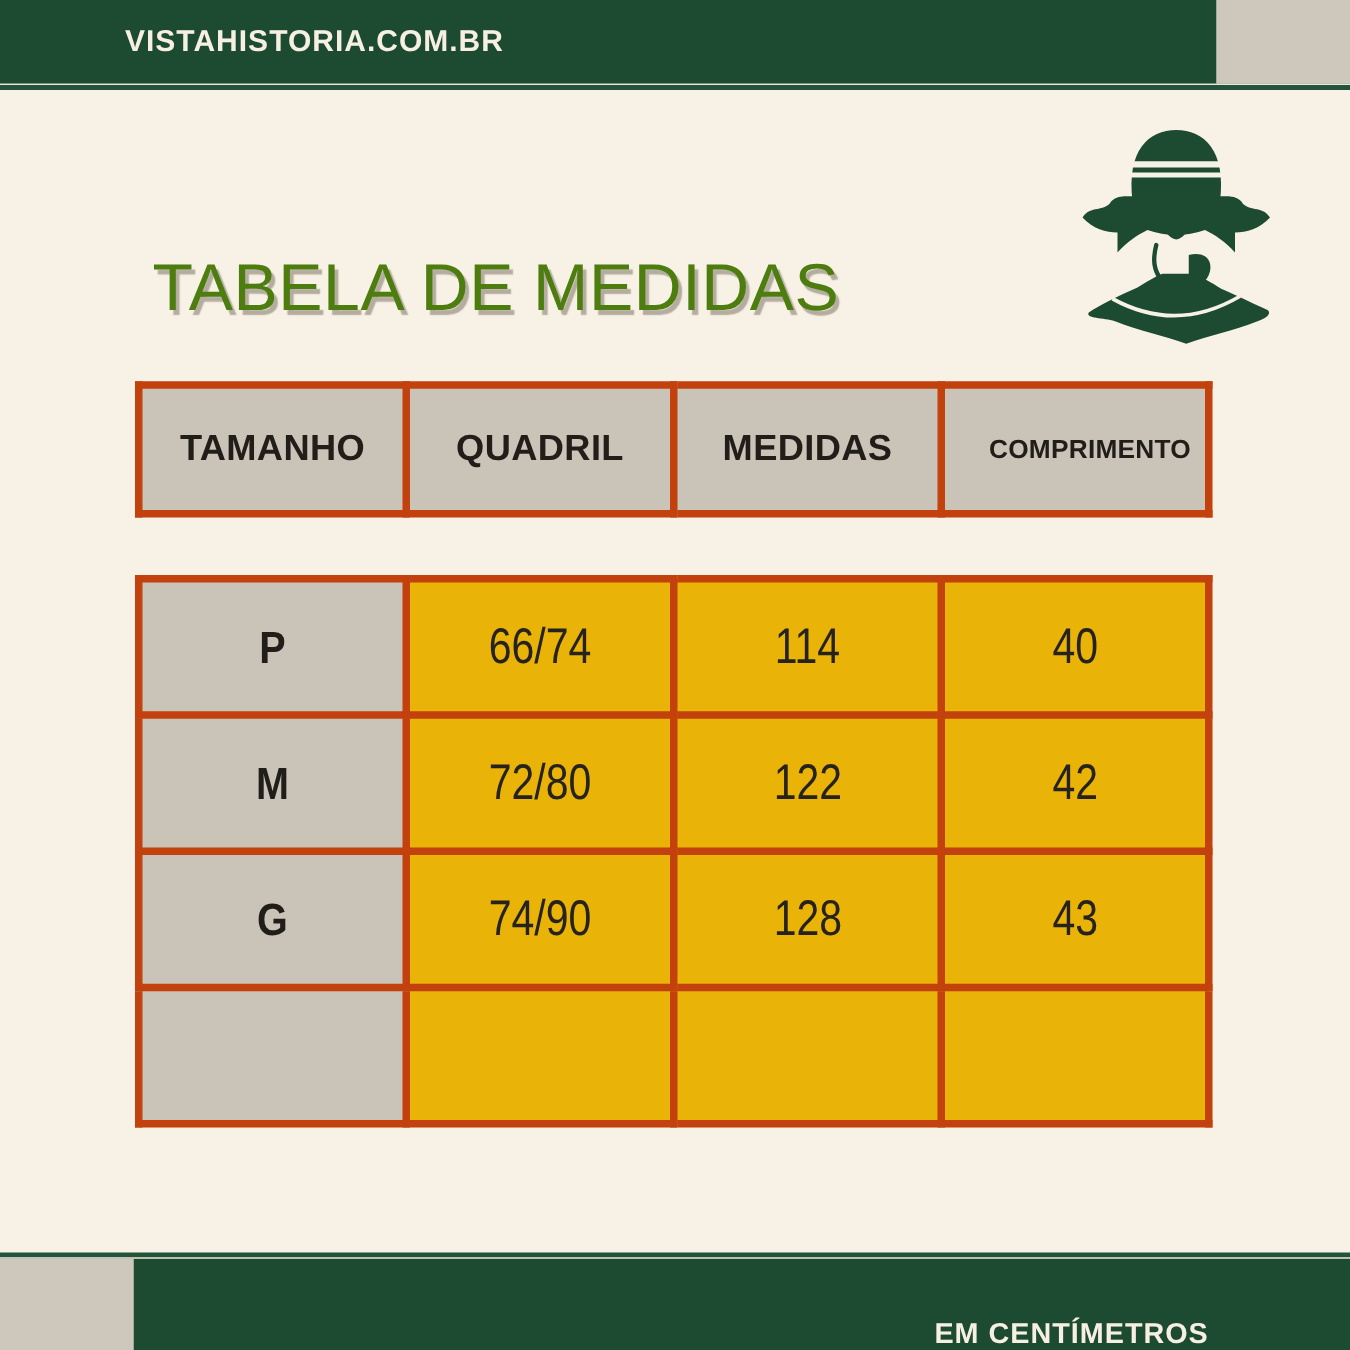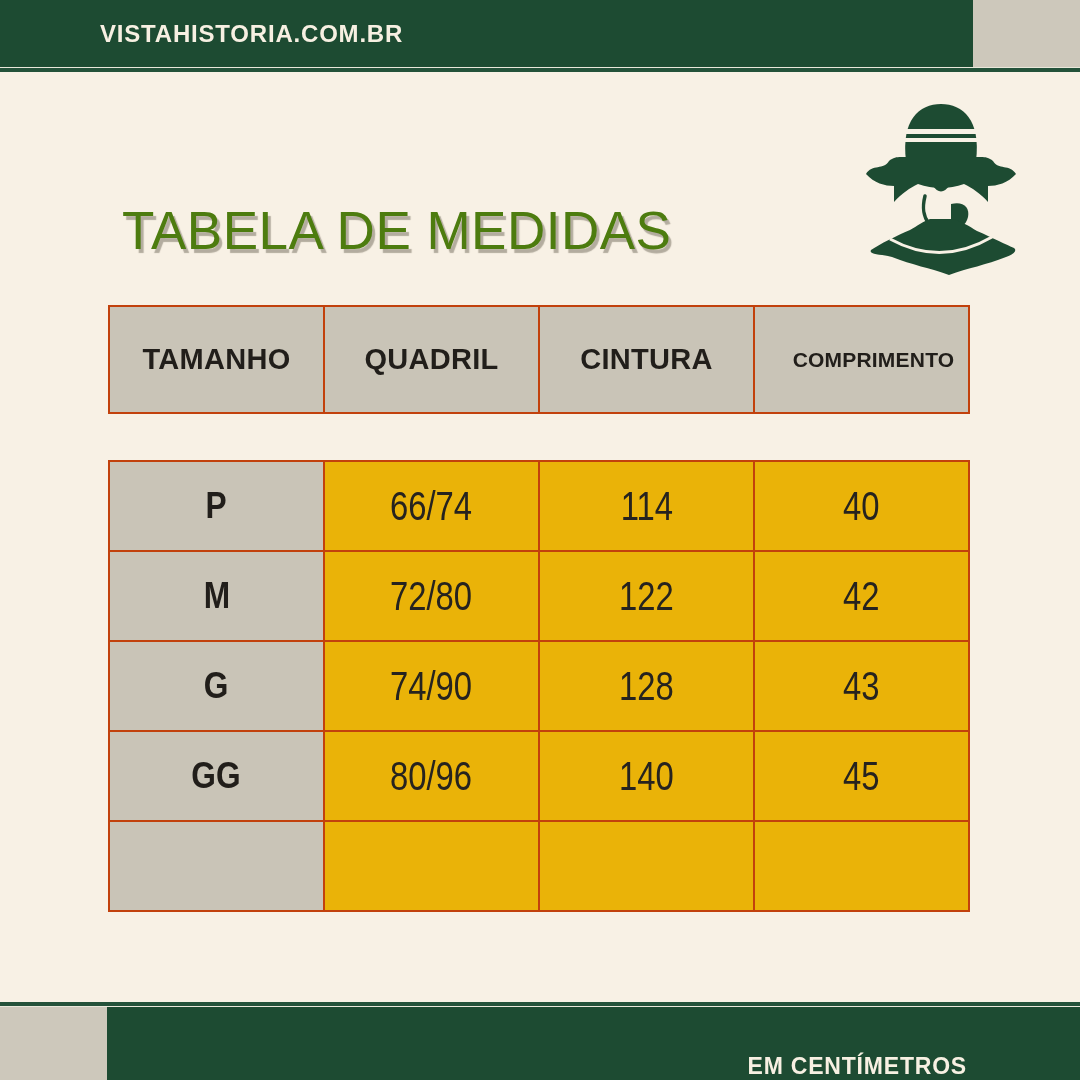--- a/index.html
+++ b/index.html
@@ -30,21 +30,21 @@
     margin-top:12px;
   }
 
   
   .logo{position:absolute;left:855px;top:98px;width:172px;height:190px;}
 
   
   table{border-collapse:collapse;table-layout:fixed;position:absolute;left:108px;width:862px;}
   .header-table{top:305px;height:109px;}
   .body-table{top:460px;height:442px;}
-  td{border:2px solid #c2410c;text-align:center;vertical-align:middle;padding:0;}
+  td{border:6px solid #c2410c;text-align:center;vertical-align:middle;padding:0;}
   .header-table td{background:#c9c4b7;}
   .hdr{font-weight:bold;font-size:29px;color:#211e1a;letter-spacing:.3px;display:inline-block;}
   .hdr.small{font-size:21px;letter-spacing:.2px;margin-left:24px;}
   .body-table td{background:#eab308;height:88px;}
   .body-table td.size-cell{background:#c9c4b7;}
   .size-val{font-weight:bold;font-size:36px;color:#211e1a;display:inline-block;transform:scaleX(.88);}
   .num-val{font-weight:normal;font-size:40px;color:#26231f;display:inline-block;transform:scaleX(.82);}
 </style>
 </head>
 <body>
@@ -98,21 +98,21 @@
            C 61,128 68,123 74,121 Z" fill="#1d4b32"></path>
 
   <path d="M 34,141 Q 85,169 136,139" fill="none" stroke="#f8f1e5" stroke-width="3"></path>
 </svg>
 
 <table class="header-table">
   <tbody>
       <tr>
     <td><span class="hdr">TAMANHO</span></td>
     <td><span class="hdr">QUADRIL</span></td>
-    <td><span class="hdr">CINTURA</span></td>
+    <td><span class="hdr">MEDIDAS</span></td>
     <td><span class="hdr small">COMPRIMENTO</span></td>
   </tr>
 </tbody>
   </table>
 
 <table class="body-table">
   <tbody>
       <tr>
     <td class="size-cell"><span class="size-val">P</span></td>
     <td><span class="num-val">66/74</span></td>
@@ -125,26 +125,20 @@
     <td><span class="num-val">122</span></td>
     <td><span class="num-val">42</span></td>
   </tr>
   <tr>
     <td class="size-cell"><span class="size-val">G</span></td>
     <td><span class="num-val">74/90</span></td>
     <td><span class="num-val">128</span></td>
     <td><span class="num-val">43</span></td>
   </tr>
   <tr>
-    <td class="size-cell"><span class="size-val">GG</span></td>
-    <td><span class="num-val">80/96</span></td>
-    <td><span class="num-val">140</span></td>
-    <td><span class="num-val">45</span></td>
-  </tr>
-  <tr>
     <td class="size-cell"><span class="size-val"></span></td>
     <td><span class="num-val"></span></td>
     <td><span class="num-val"></span></td>
     <td><span class="num-val"></span></td>
   </tr>
 </tbody>
   </table>
 
 <div class="line-bottom"></div>
 <div class="seam-bottom"></div>

